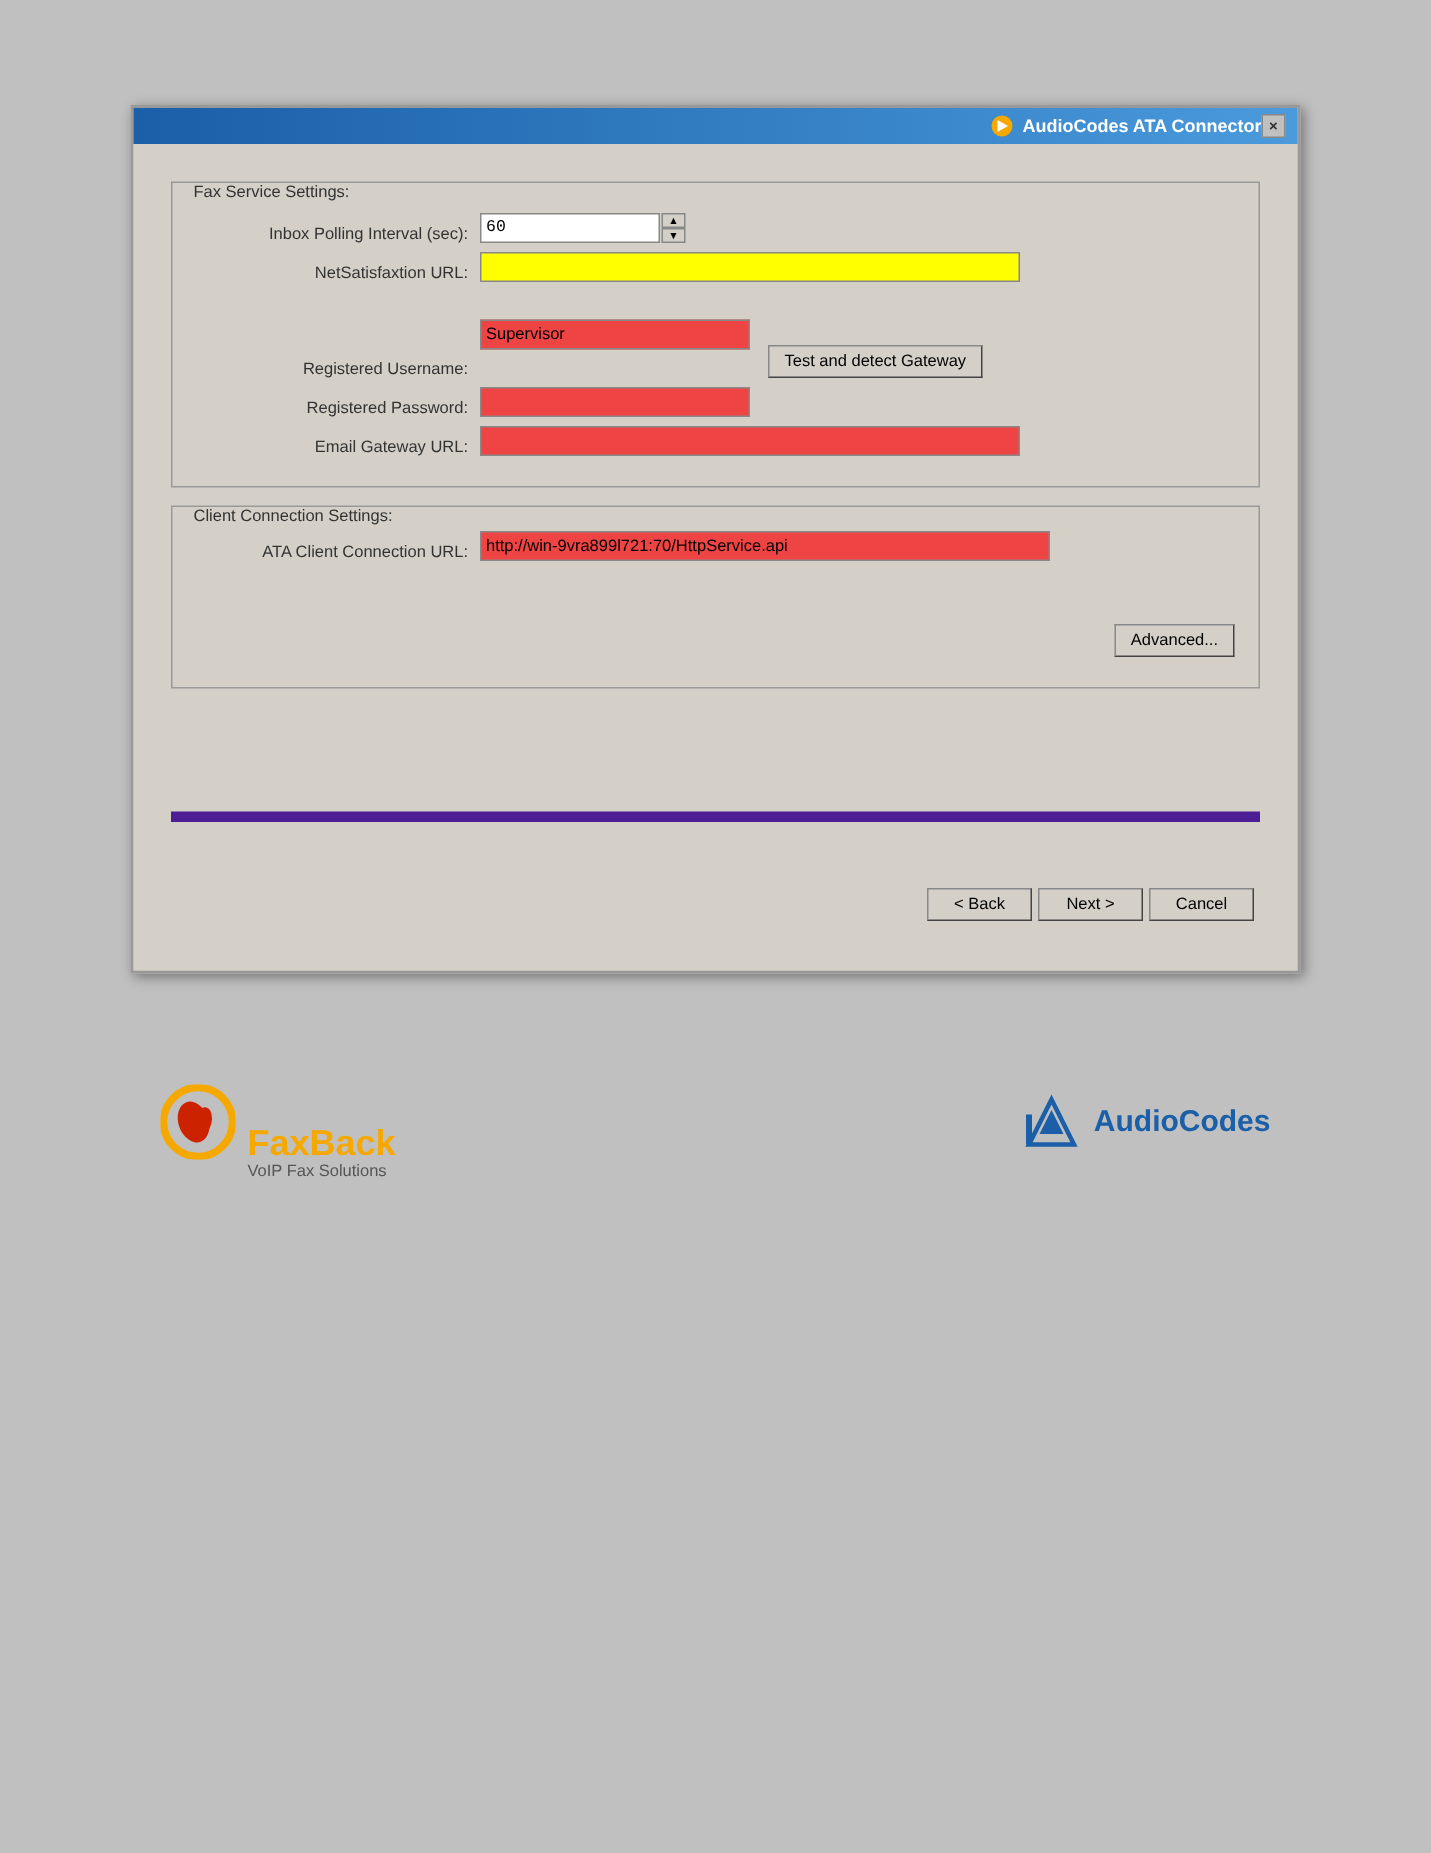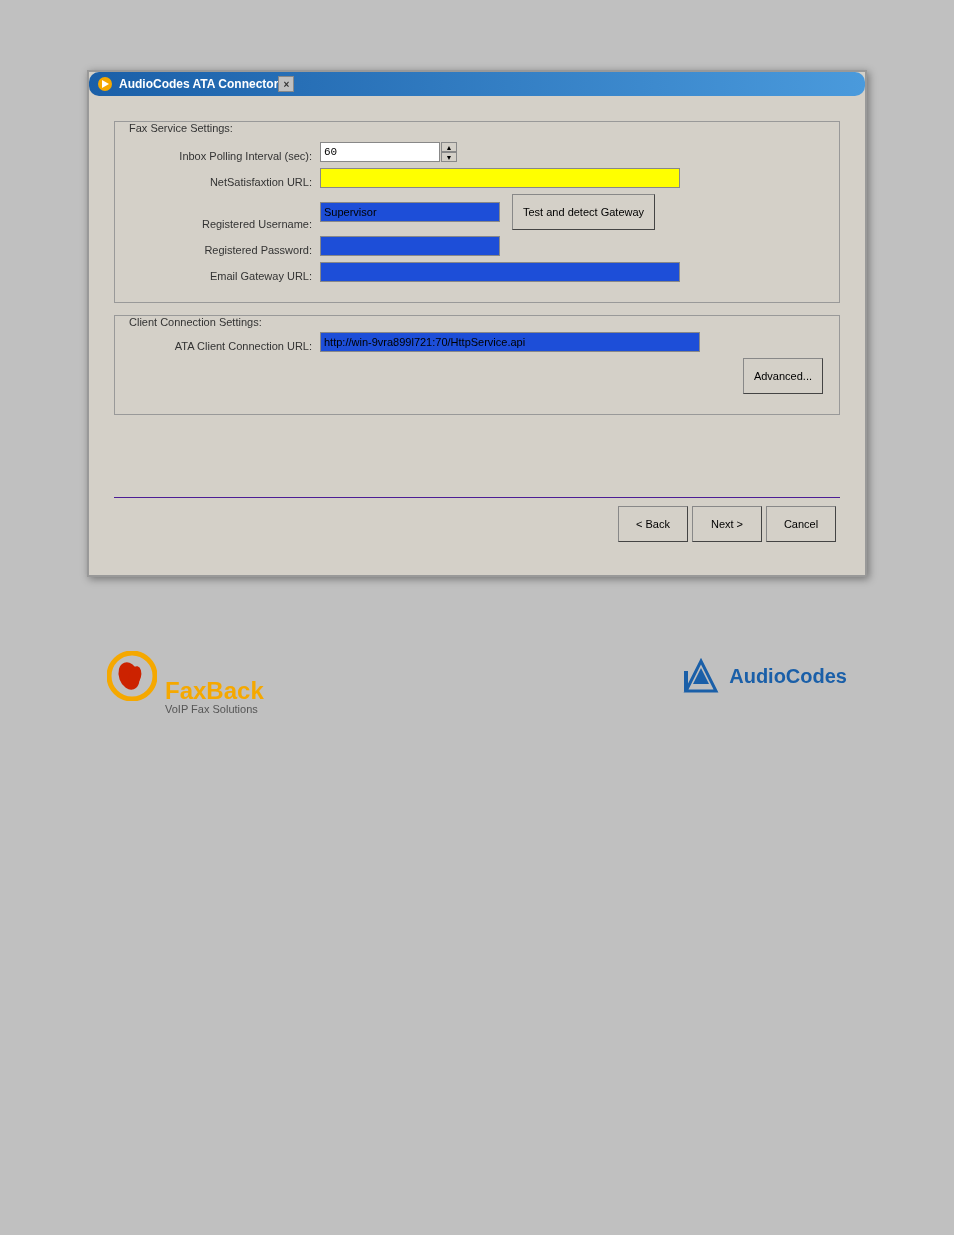--- a/index.html
+++ b/index.html
@@ -23,23 +23,22 @@
     }
 
     .title-bar {
       background: linear-gradient(to right, #1a5fa8, #4a9adc);
       color: white;
       font-size: 12px;
       font-weight: bold;
       padding: 4px 8px;
       display: flex;
       align-items: center;
-      justify-content: flex-start;
+      justify-content: flex-end;
       height: 24px;
-      border-radius: 10px;
     }
 
     .title-bar-left {
       display: flex;
       align-items: center;
       gap: 6px;
     }
 
     .title-bar-icon {
       width: 16px;
@@ -95,21 +94,21 @@
       text-align: right;
       width: 185px;
       min-width: 185px;
       margin-right: 8px;
       color: #333;
       font-size: 11px;
     }
 
     .form-input {
       border: 1px solid #888;
-      background: #1d4ed8;
+      background: #ef4444;
       height: 20px;
       font-size: 11px;
       padding: 1px 3px;
       outline: none;
     }
 
     .input-with-spinner {
       display: flex;
       align-items: center;
     }
@@ -157,22 +156,23 @@
     }
 
     .button-standard {
       background: #d4d0c8;
       border: 1px solid #888;
       border-right-color: #444;
       border-bottom-color: #444;
       padding: 2px 10px;
       font-size: 11px;
       cursor: pointer;
-      height: 36px;
+      height: 22px;
       min-width: 70px;
+      margin-top: 36px;
     }
 
     .test-gateway-btn {
       margin-left: 12px;
       min-width: 140px;
     }
 
     .advanced-btn {
       margin-left: 0;
       min-width: 80px;
@@ -185,21 +185,21 @@
     .row-with-btn {
       display: flex;
       align-items: center;
     }
 
     .bottom-buttons {
       display: flex;
       justify-content: flex-end;
       gap: 4px;
       padding: 8px 4px 8px 0;
-      border-top: 1px solid #4c1d95;
+      border-top: 7px solid #4c1d95;
       margin-top: 40px;
     }
 
     .bottom-logos {
       width: 780px;
       display: flex;
       justify-content: space-between;
       align-items: center;
       margin-top: 60px;
       padding: 0 20px;

